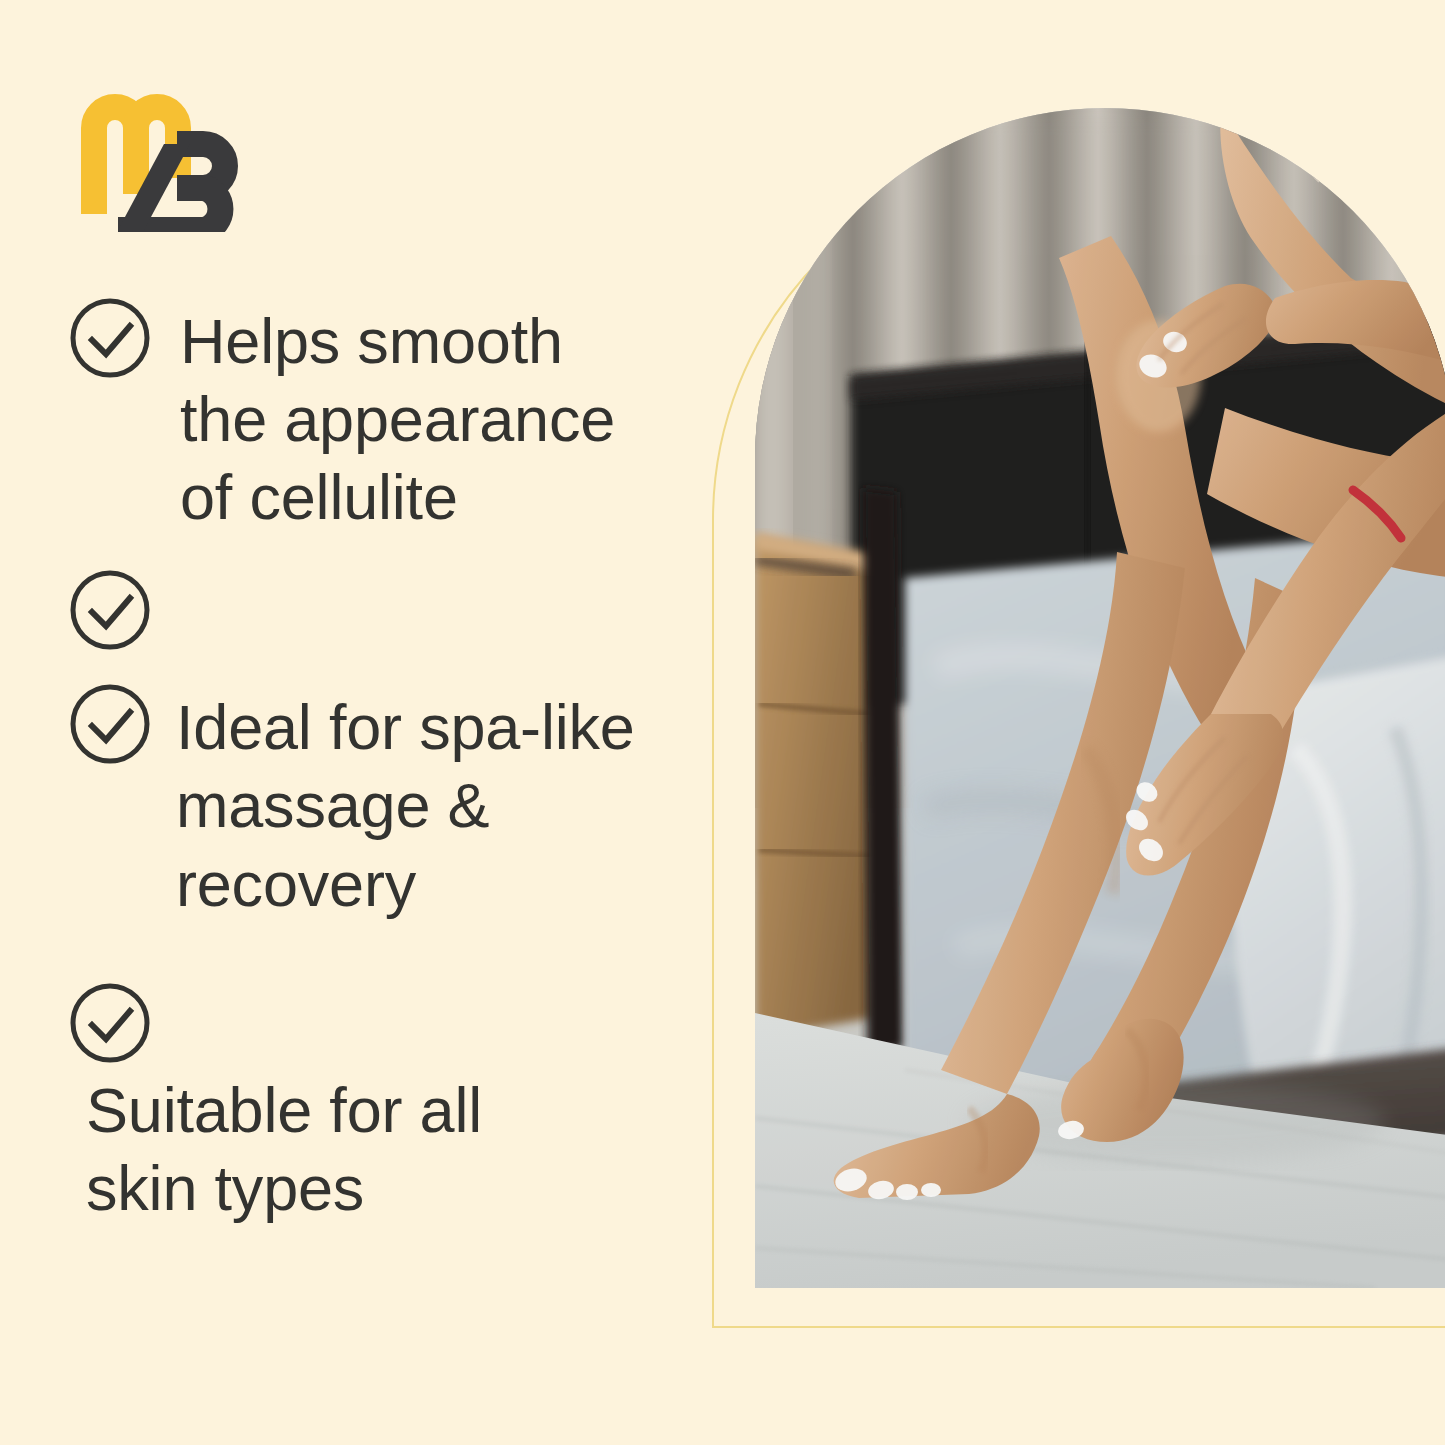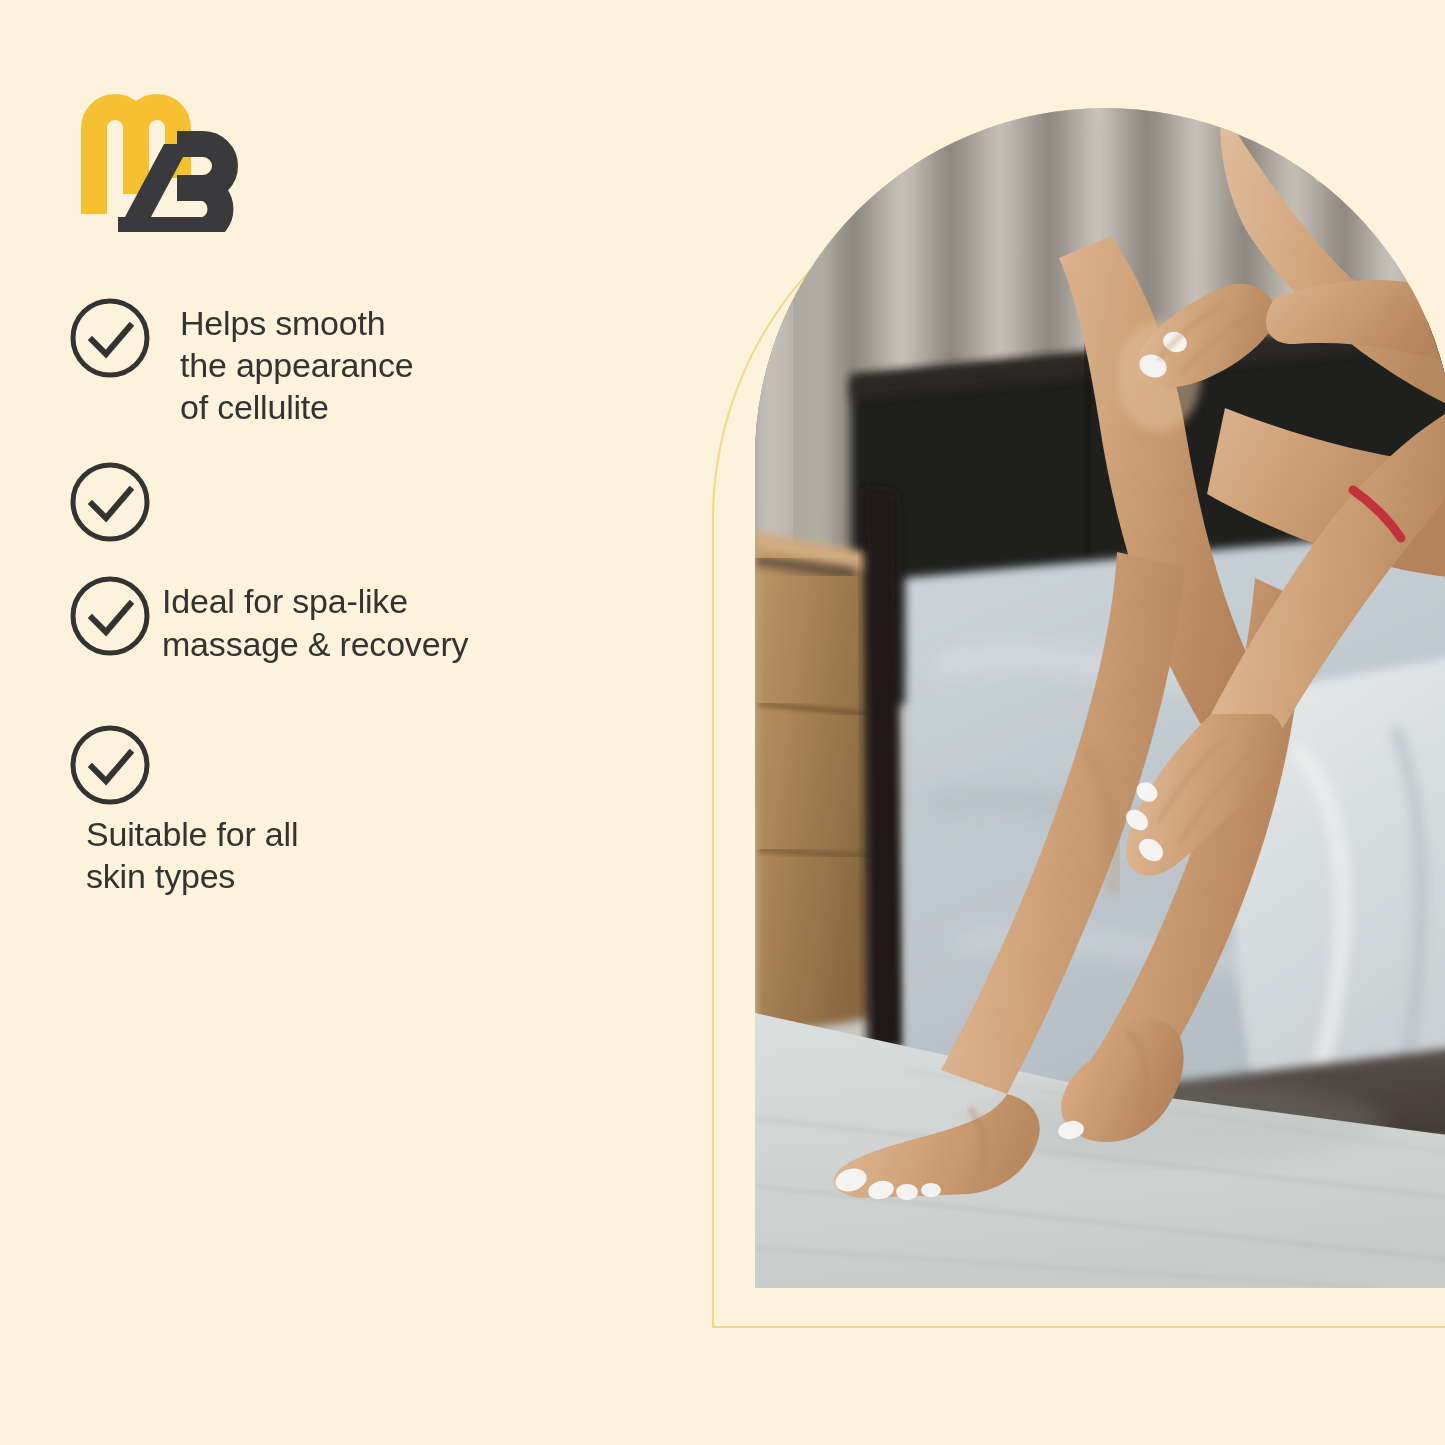--- a/index.html
+++ b/index.html
@@ -38,40 +38,40 @@
     align-items: flex-start;
   }
   .benefit-icon {
     flex: 0 0 auto;
     width: 84px;
     height: 84px;
     margin-right: 10px;
   }
   .benefit-text {
     color: #333330;
-    font-size: 34px;
+    font-size: 63px;
     line-height: 1.24;
     letter-spacing: -0.2px;
     font-weight: 400;
     white-space: pre-line;
     padding-top: 6px;
   }
 
   
   .b0 { margin-bottom: 32px; }
   .b0 .benefit-text { margin-left: 18px; }
 
   .b1 { margin-bottom: 30px; }
   .b1 .benefit-text { margin-left: 26px; }
 
   .b2 { margin-bottom: 50px; }
   .b2 .benefit-text { margin-left: 14px; }
 
   .b3 { margin-bottom: 58px; }
-  .b3 .benefit-text { }
+  .b3 .benefit-text { margin-left: 14px; }
 
   .b4 { margin-bottom: 12px; flex-direction: column; }
   .b4 .benefit-text { margin-left: 18px; }
 
   
   #photo-outline {
     position: absolute;
     left: 712px;
     top: 150px;
     width: 740px;

